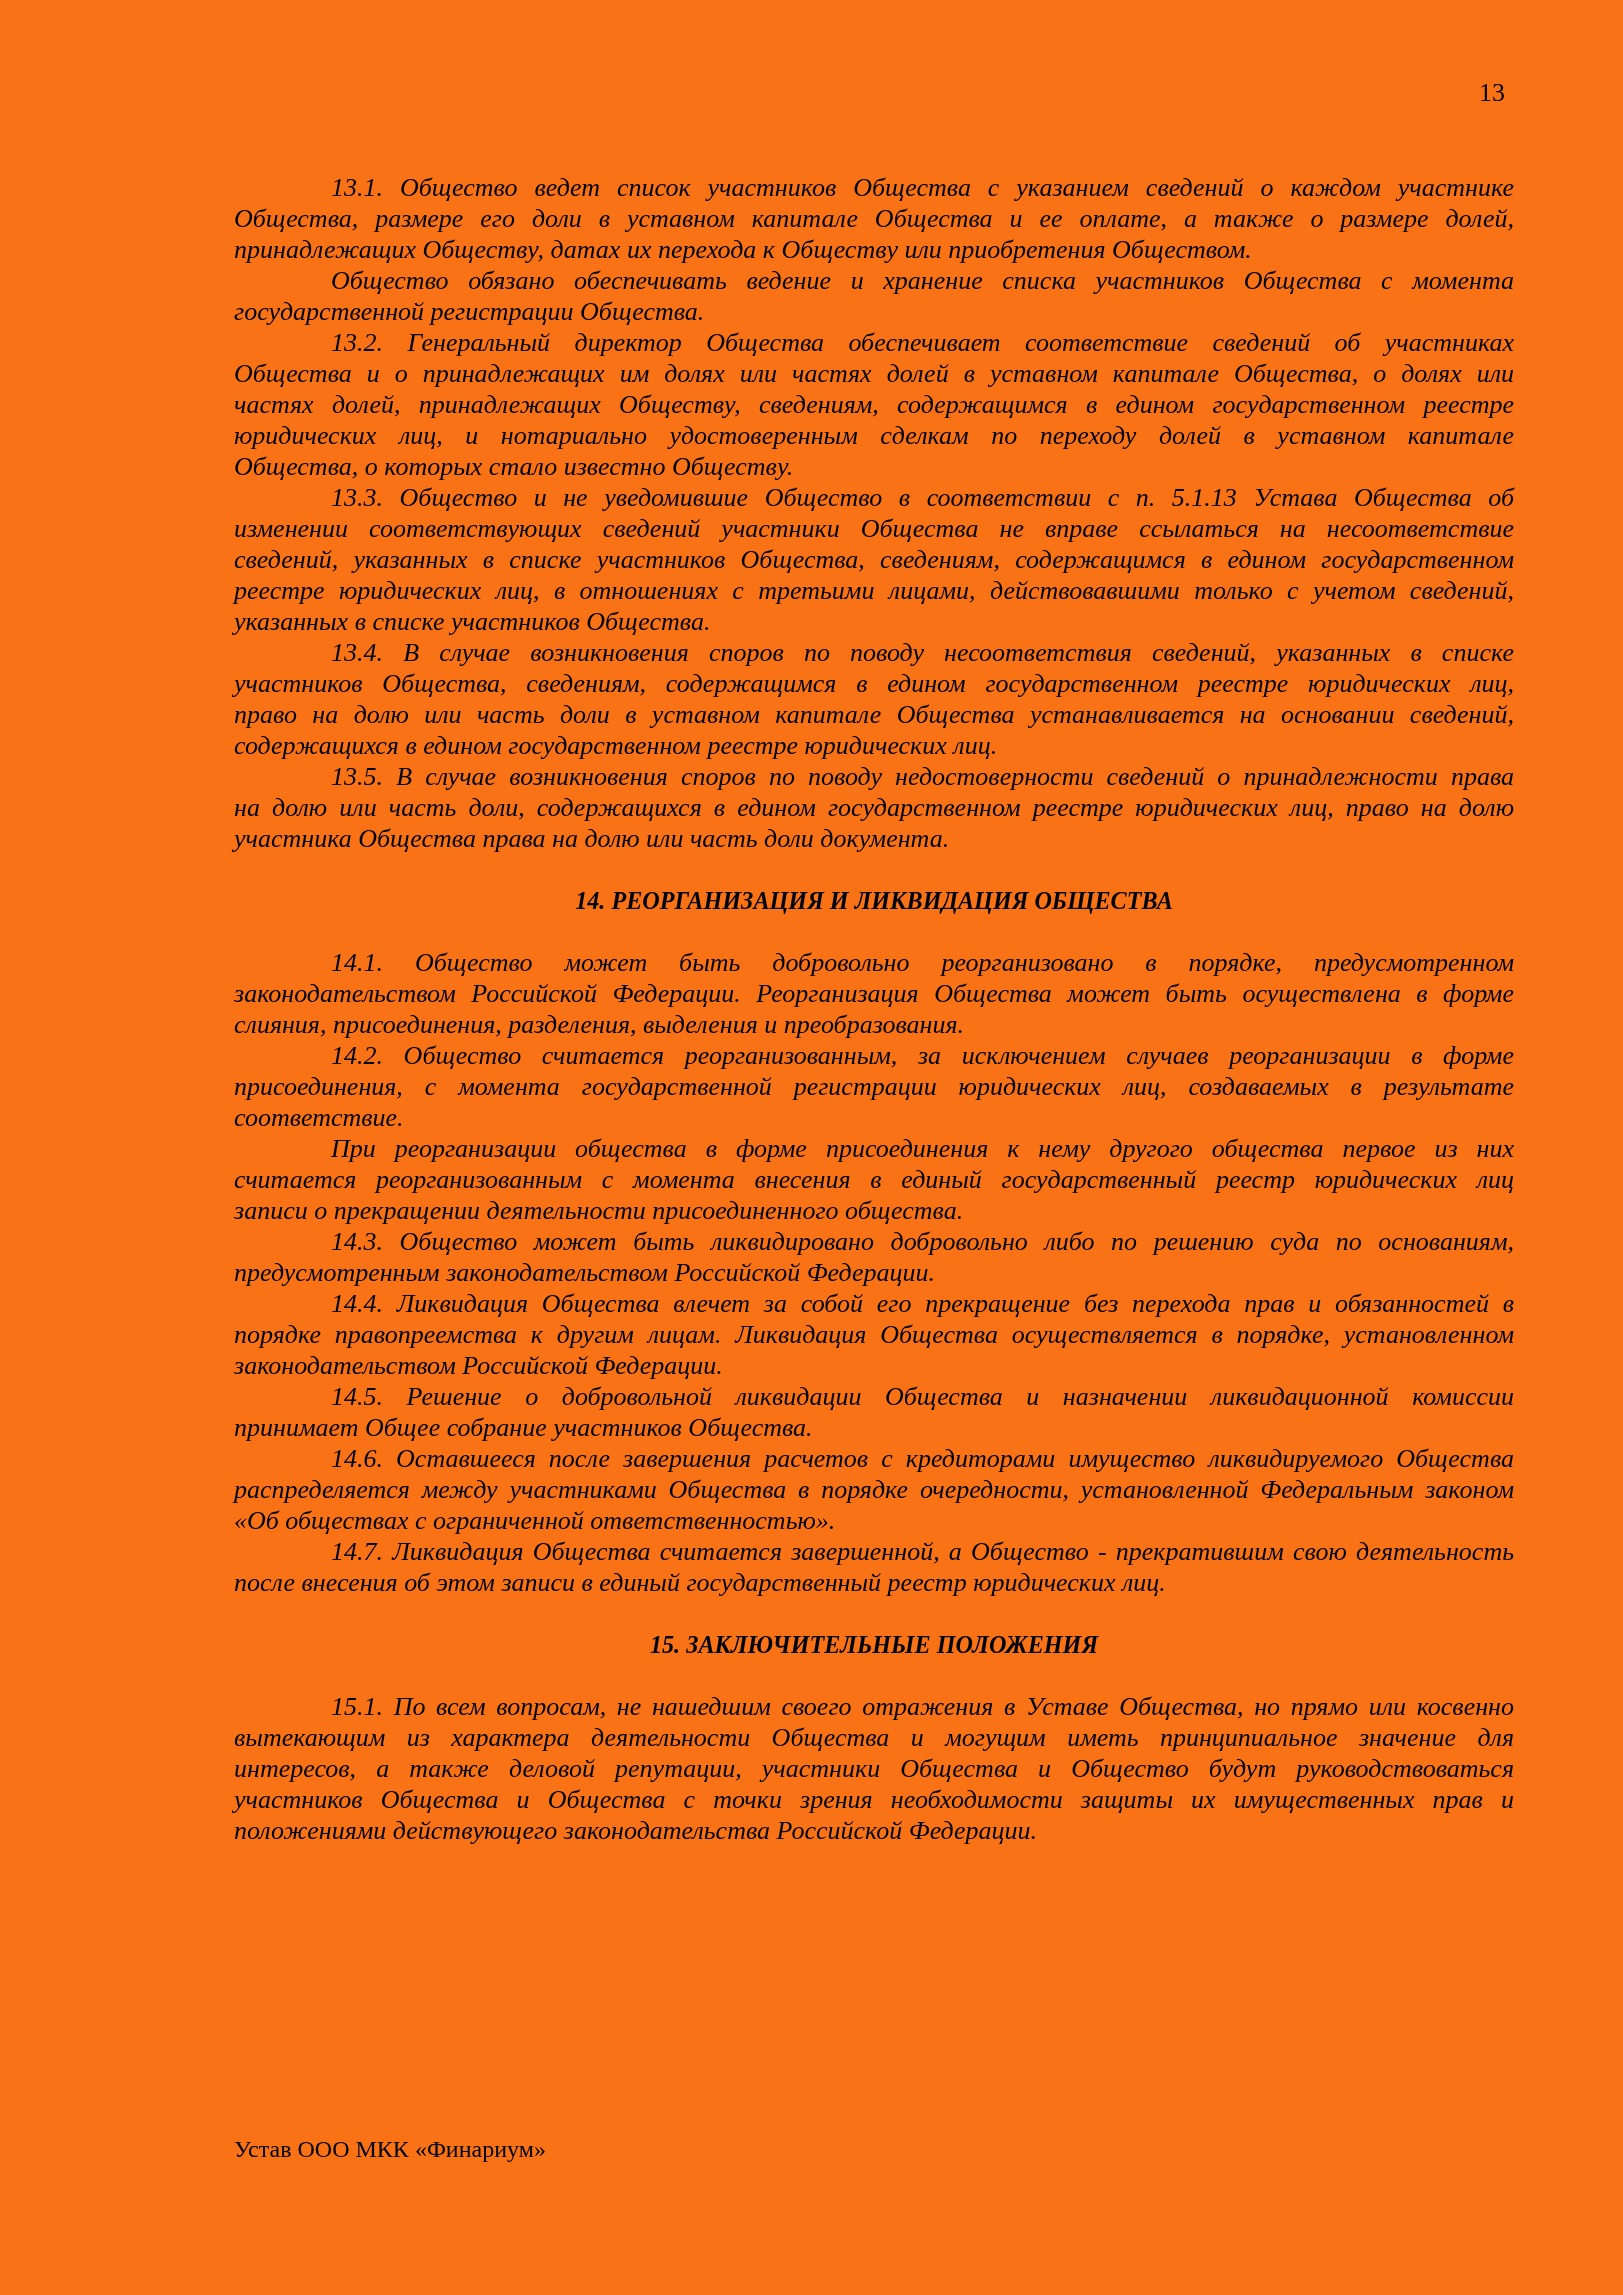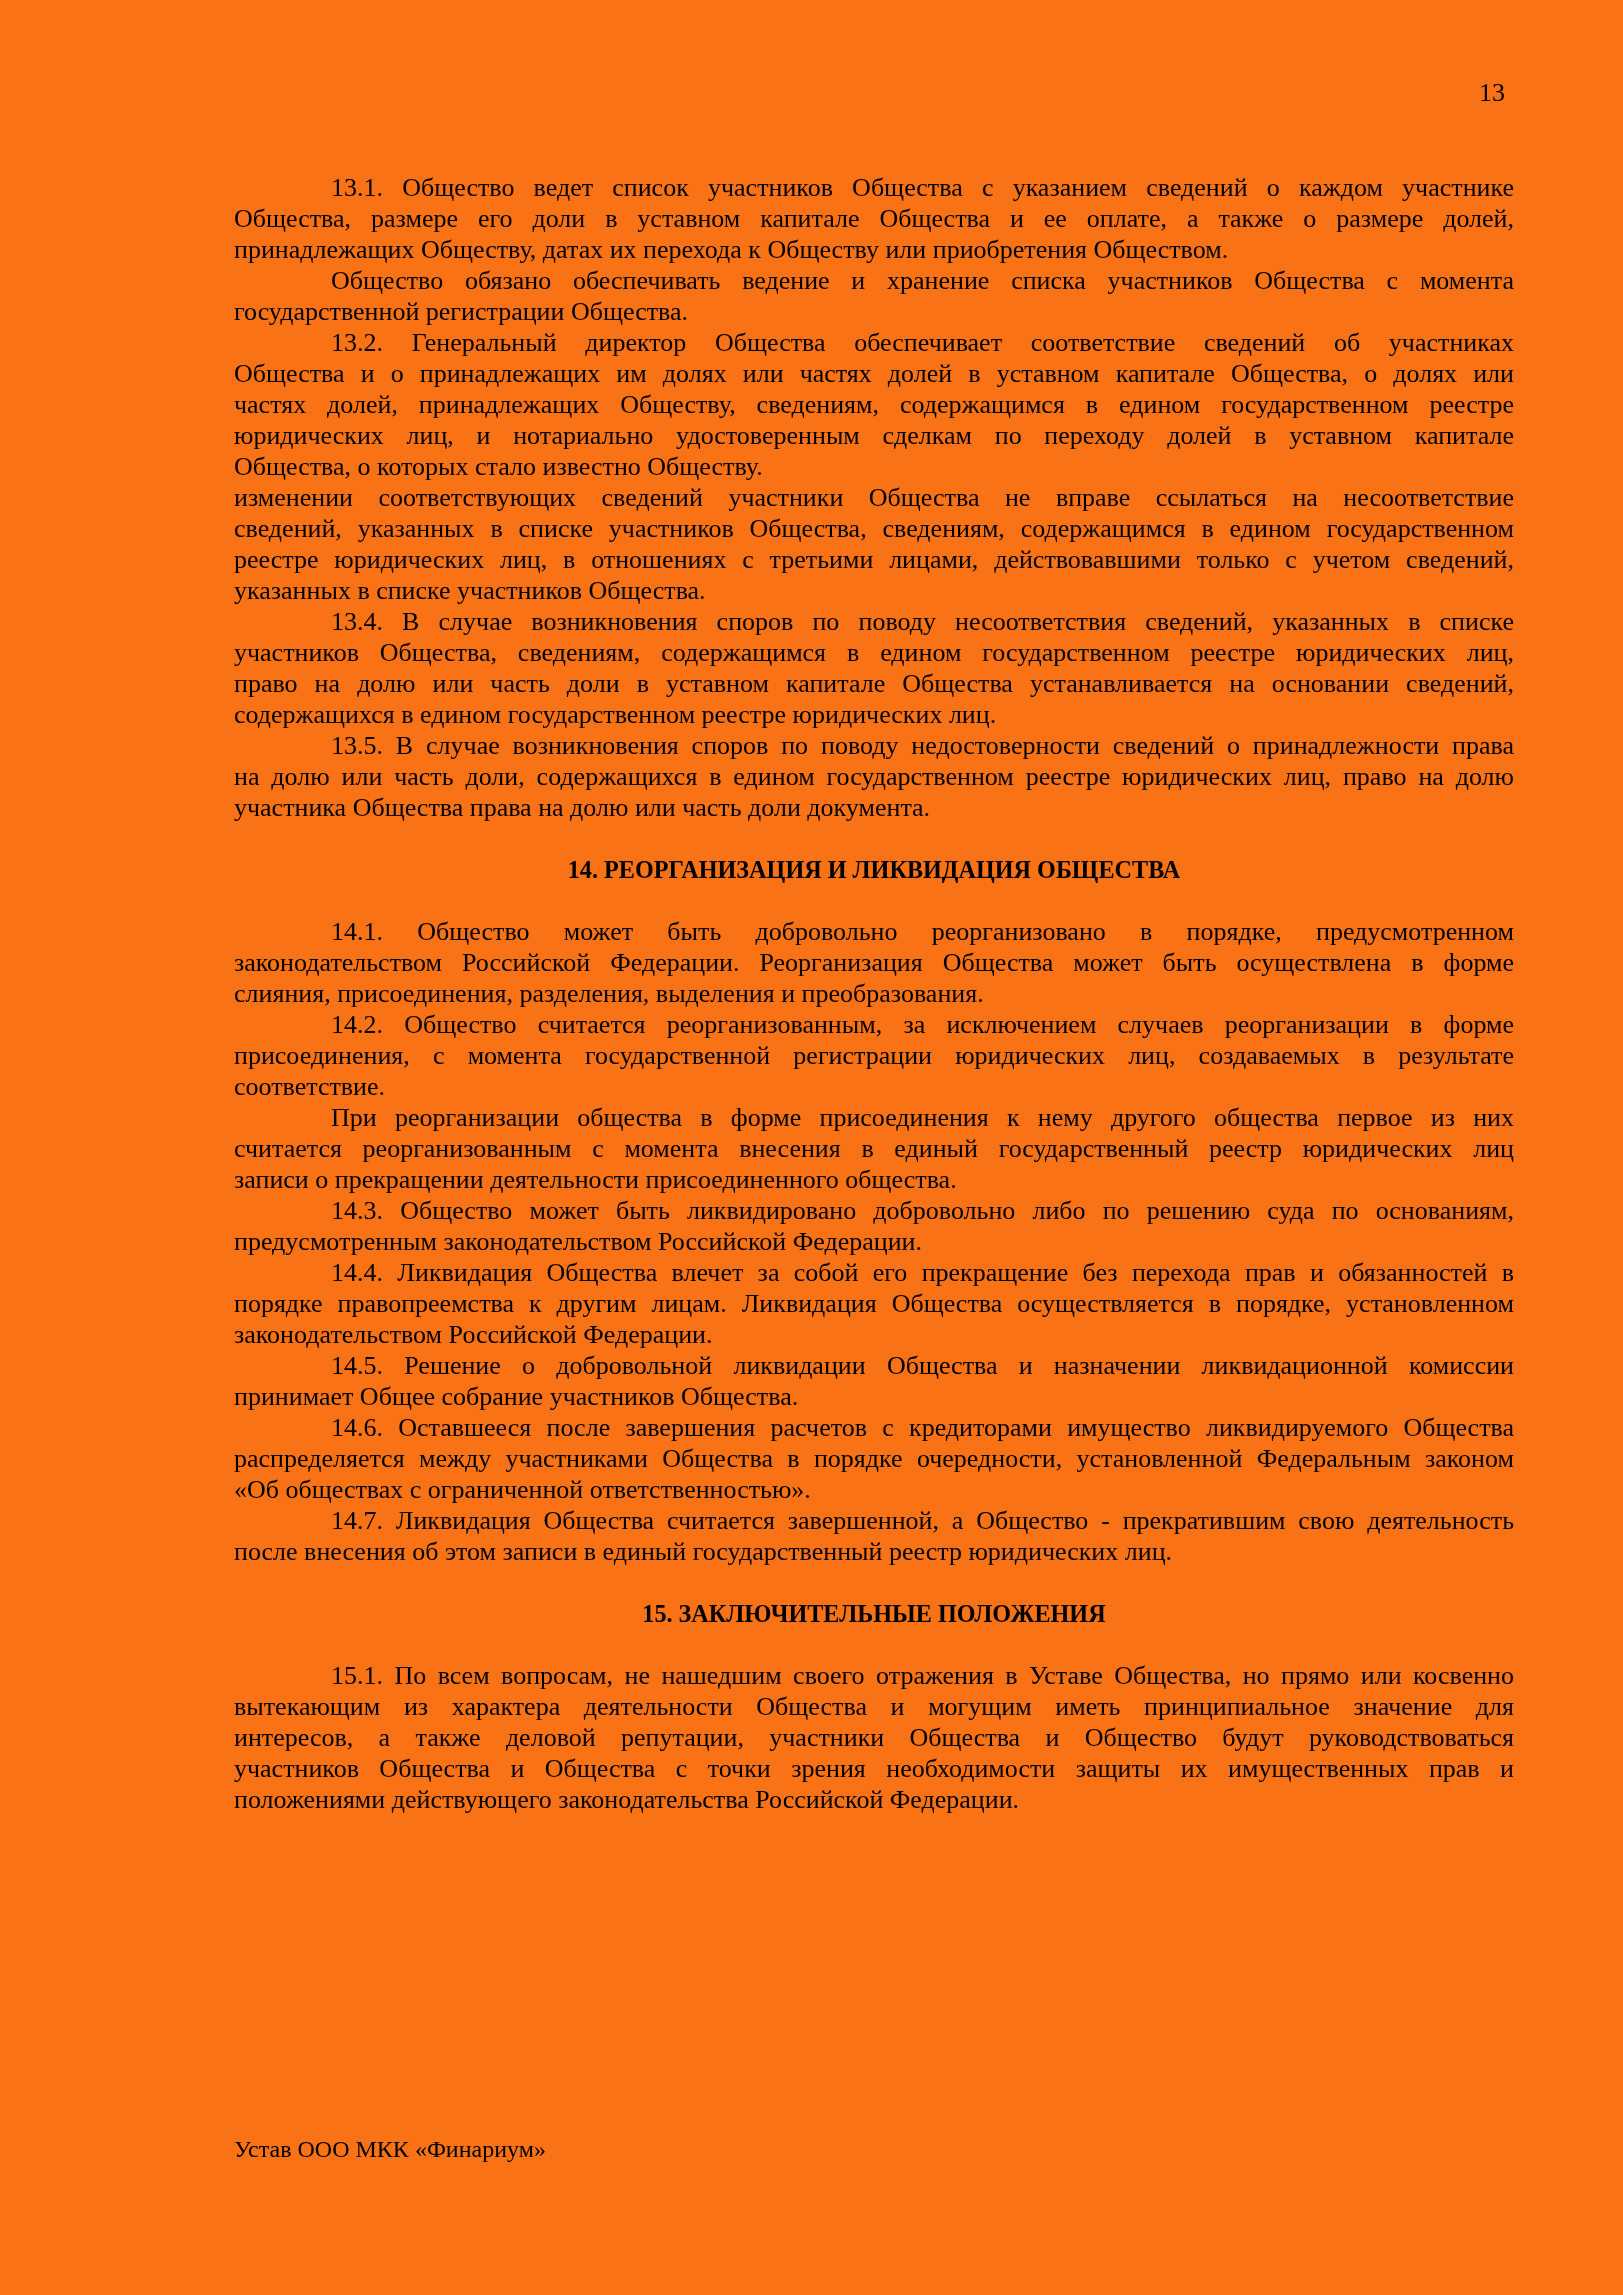--- a/index.html
+++ b/index.html
@@ -8,21 +8,21 @@
     position: absolute; left: 0; top: 0; width: 1623px; height: 2295px;
     background: #f97316; color: #000000;
     font-family: "Liberation Serif", "DejaVu Serif", serif;
   }
   .page-number {
     position: absolute; right: 118px; top: 77px;
     font-size: 26px; line-height: 31px;
   }
   .body-text {
     position: absolute; left: 234px; top: 172px; width: 1280px;
-    font-size: 26px; line-height: 31px;
+    font-size: 26px; line-height: 31px; font-style: italic;
   }
   .para { margin: 0; }
   .line {
     display: block; white-space: nowrap; text-align: justify;
     text-align-last: justify; height: 31px; overflow: visible;
   }
   .line.last { text-align-last: left; text-align: right; }
   .line.first { padding-left: 97px; }
   .section-heading {
     margin: 31px 0; height: 31px; text-align: center;
@@ -51,20 +51,21 @@
           <span class="line last">государственной регистрации Общества.</span>
         </div>
         <div class="para">
           <span class="line first">13.2. Генеральный директор Общества обеспечивает соответствие сведений об участниках</span>
           <span class="line">Общества и о принадлежащих им долях или частях долей в уставном капитале Общества, о долях или</span>
           <span class="line">частях долей, принадлежащих Обществу, сведениям, содержащимся в едином государственном реестре</span>
           <span class="line">юридических лиц, и нотариально удостоверенным сделкам по переходу долей в уставном капитале</span>
           <span class="line last">Общества, о которых стало известно Обществу.</span>
         </div>
         <div class="para">
+          <span class="line first">13.3. Общество и не уведомившие Общество в соответствии с п. 5.1.13 Устава Общества об</span>
           <span class="line">изменении соответствующих сведений участники Общества не вправе ссылаться на несоответствие</span>
           <span class="line">сведений, указанных в списке участников Общества, сведениям, содержащимся в едином государственном</span>
           <span class="line">реестре юридических лиц, в отношениях с третьими лицами, действовавшими только с учетом сведений,</span>
           <span class="line last">указанных в списке участников Общества.</span>
         </div>
         <div class="para">
           <span class="line first">13.4. В случае возникновения споров по поводу несоответствия сведений, указанных в списке</span>
           <span class="line">участников Общества, сведениям, содержащимся в едином государственном реестре юридических лиц,</span>
           <span class="line">право на долю или часть доли в уставном капитале Общества устанавливается на основании сведений,</span>
           <span class="line last">содержащихся в едином государственном реестре юридических лиц.</span>

